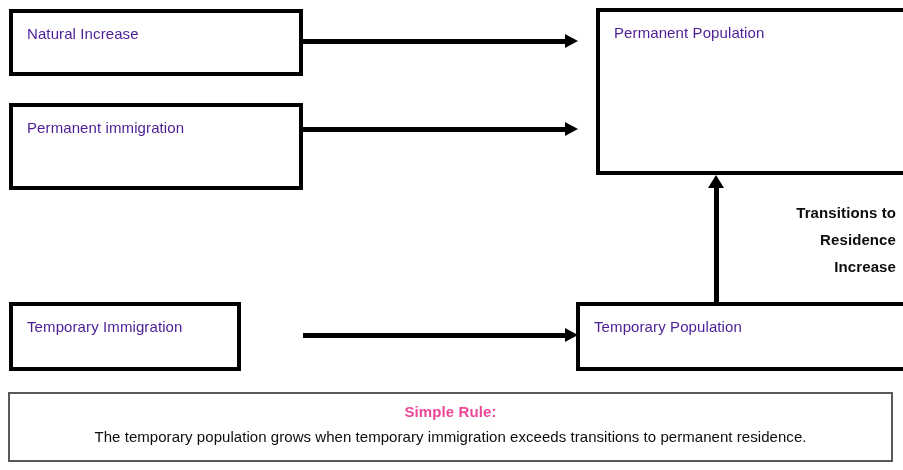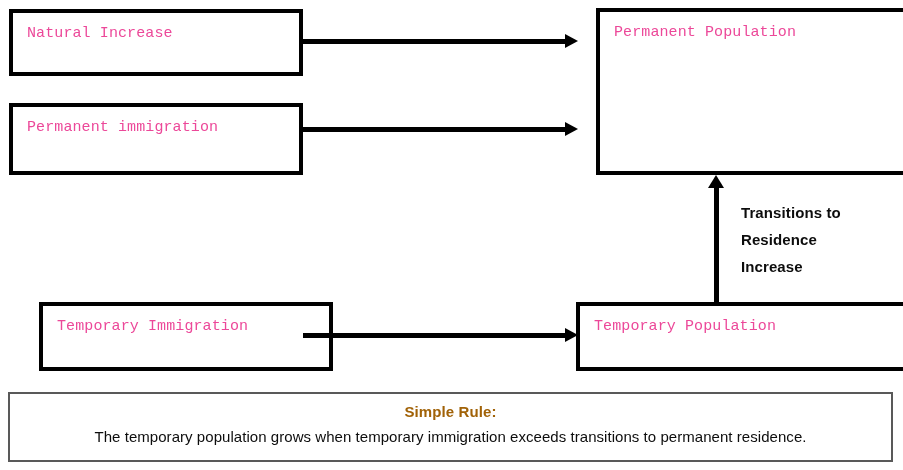--- a/index.html
+++ b/index.html
@@ -25,29 +25,28 @@
     box-sizing: border-box;
     background: #ffffff;
     border: 4px solid #000000;
   }
   .flowbox .boxlabel {
     position: absolute;
     left: 14px;
     top: 11px;
     font-size: 15px;
     line-height: 19px;
-    color: #ec4899;
+    color: #4c1d95;
     white-space: nowrap;
     letter-spacing: 0.1px;
-    font-family: Liberation Mono, monospace;
   }
 
   #box-natural-increase   { left: 9px;   top: 9px;   width: 294px; height: 67px; }
-  #box-permanent-immig    { left: 9px;   top: 103px; width: 294px; height: 72px; }
-  #box-temporary-immig    { left: 9px;   top: 302px; width: 294px; height: 69px; margin-left: 30px; }
+  #box-permanent-immig    { left: 9px;   top: 103px; width: 294px; height: 87px; }
+  #box-temporary-immig    { left: 9px;   top: 302px; width: 232px; height: 69px; }
   #box-permanent-pop      { left: 576px; top: 8px;   width: 317px; height: 167px; margin-left: 20px; }
   #box-temporary-pop      { left: 576px; top: 302px; width: 338px; height: 69px; }
 
   
   .arrow-h {
     position: absolute;
     height: 22px;
     pointer-events: none;
   }
   .arrow-h .shaft {
@@ -95,21 +94,21 @@
   }
   #arrow-transitions { left: 706px; top: 175px; height: 128px; }
   #arrow-transitions .shaft { height: 116px; }
 
   
   #transitions-caption {
     position: absolute;
     left: 741px;
     top: 199px;
     width: 155px;
-    text-align: left;
+    text-align: right;
     font-size: 15px;
     font-weight: bold;
     line-height: 27px;
     color: #0d0d0d;
     letter-spacing: 0.1px;
   }
 
   
   #simple-rule-panel {
     position: absolute;
@@ -122,21 +121,21 @@
     border: 2px solid #595959;
   }
   #simple-rule-title {
     position: absolute;
     left: 0;
     right: 0;
     top: 9px;
     text-align: center;
     font-size: 15px;
     font-weight: bold;
-    color: #a16207;
+    color: #ec4899;
     letter-spacing: 0.1px;
   }
   #simple-rule-text {
     position: absolute;
     left: 0;
     right: 0;
     top: 34px;
     text-align: center;
     font-size: 15px;
     color: #0d0d0d;

